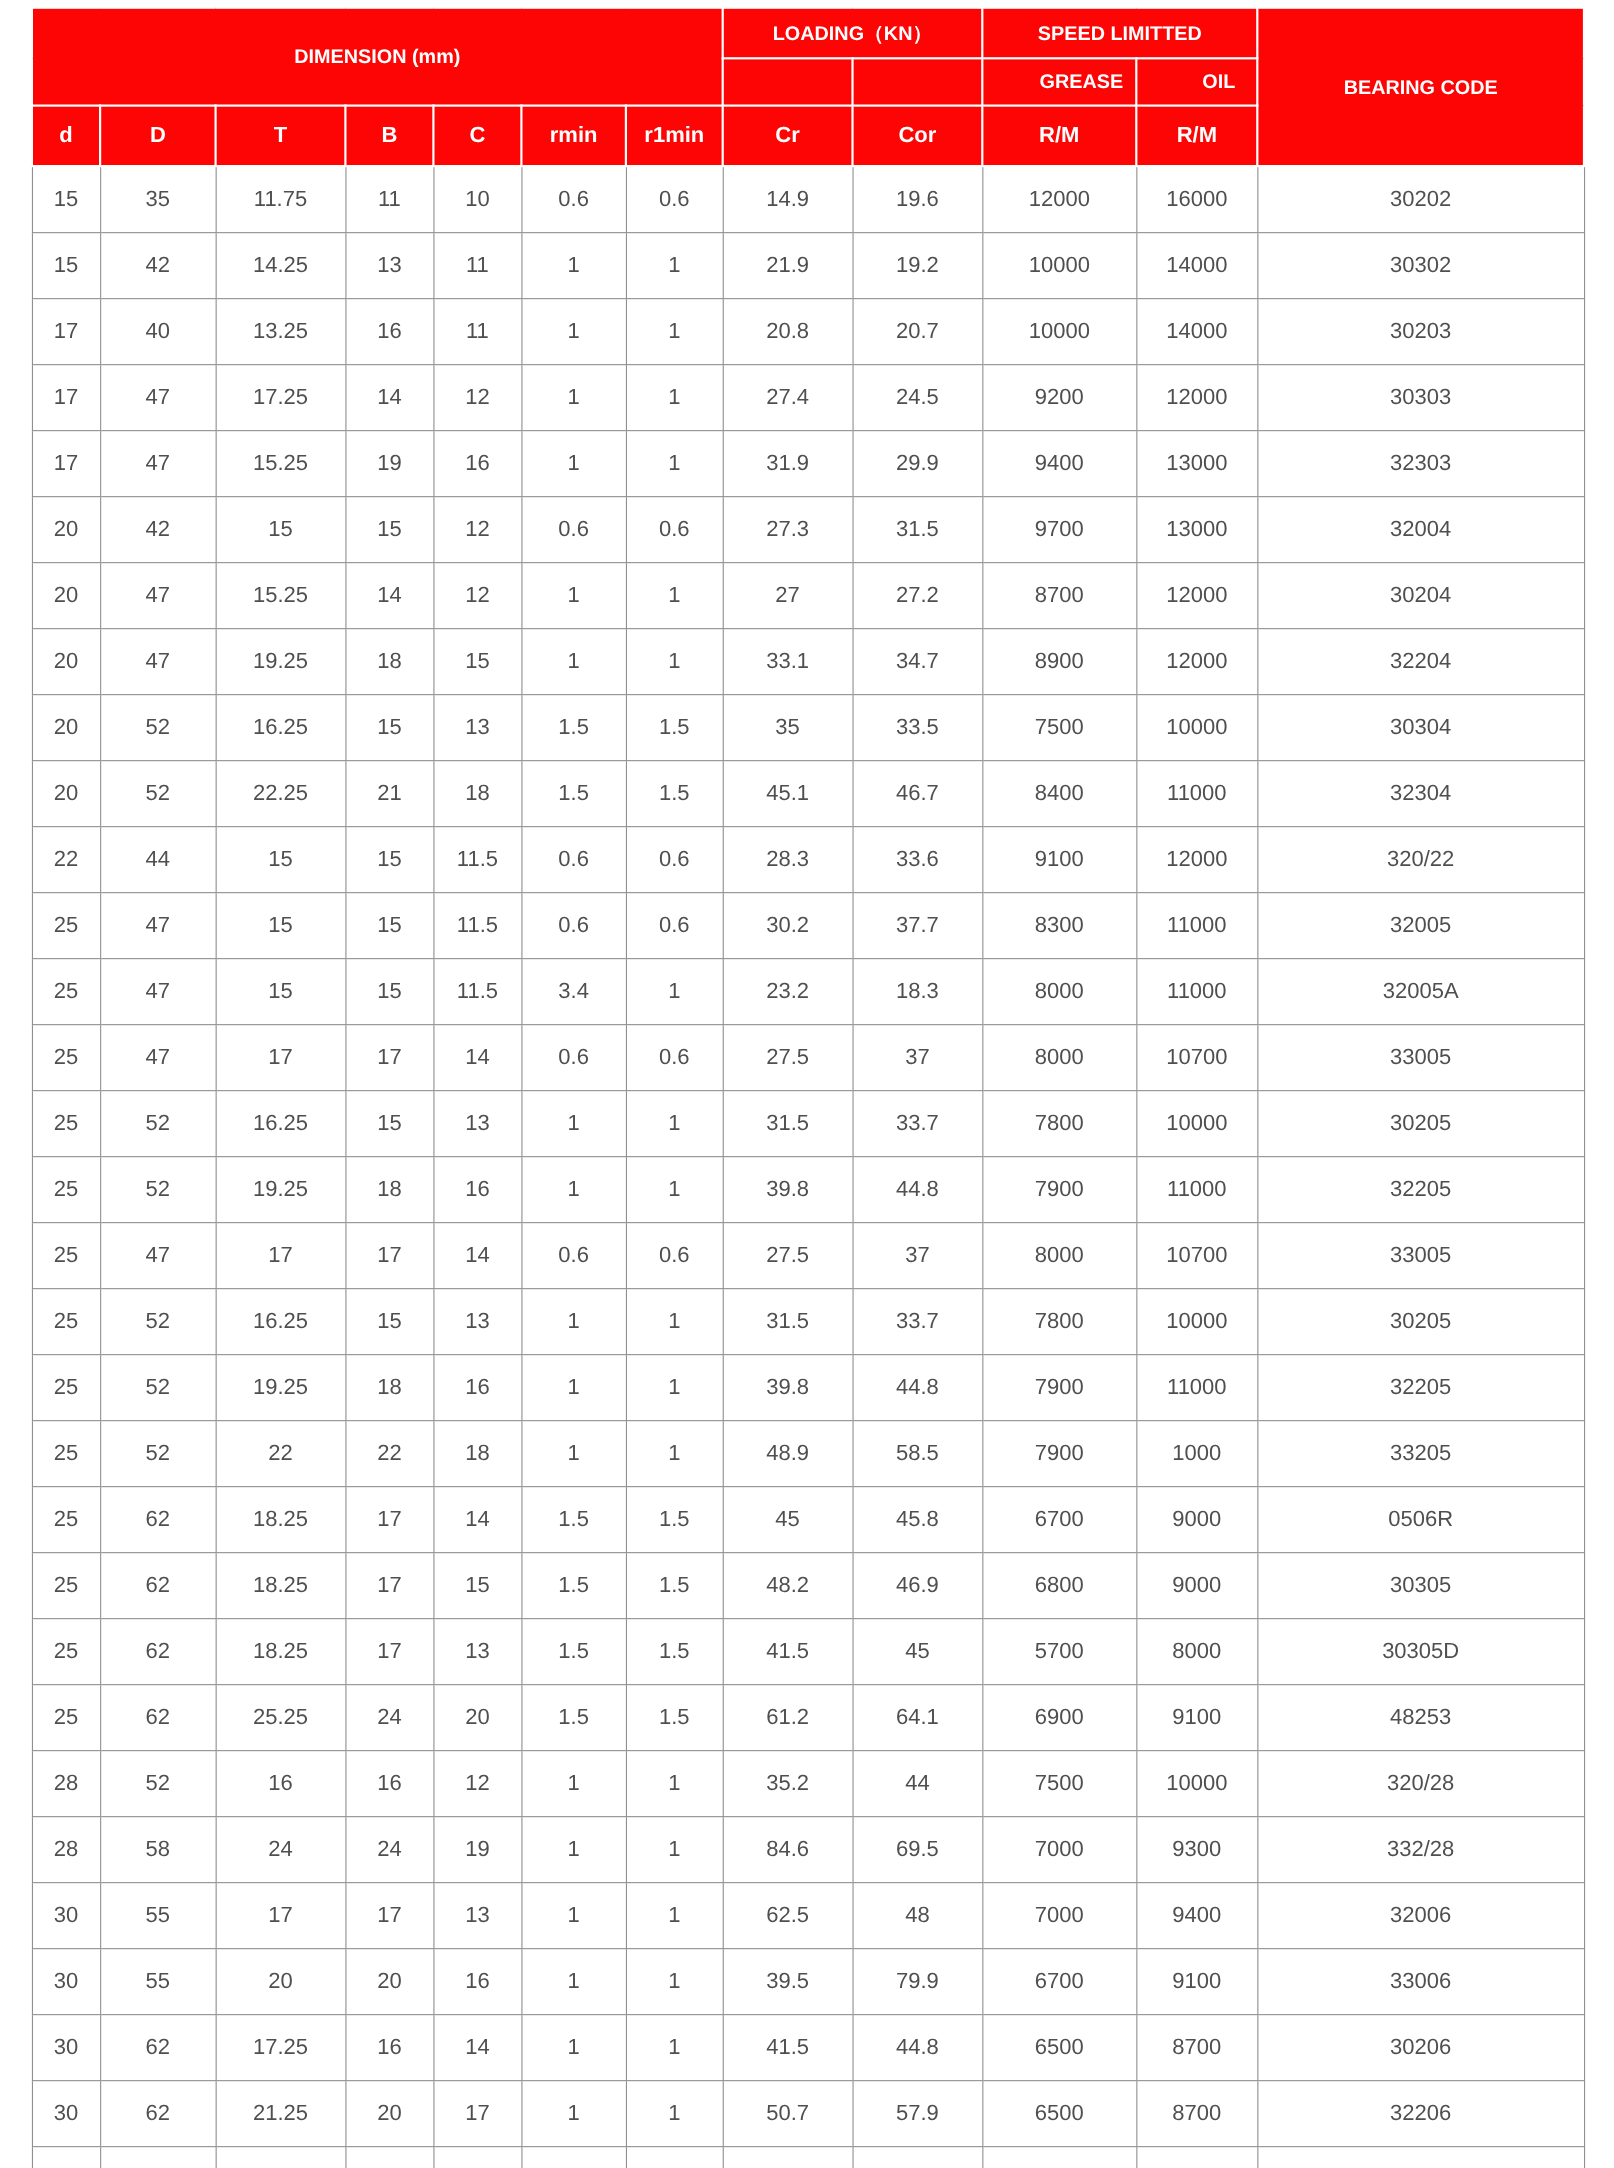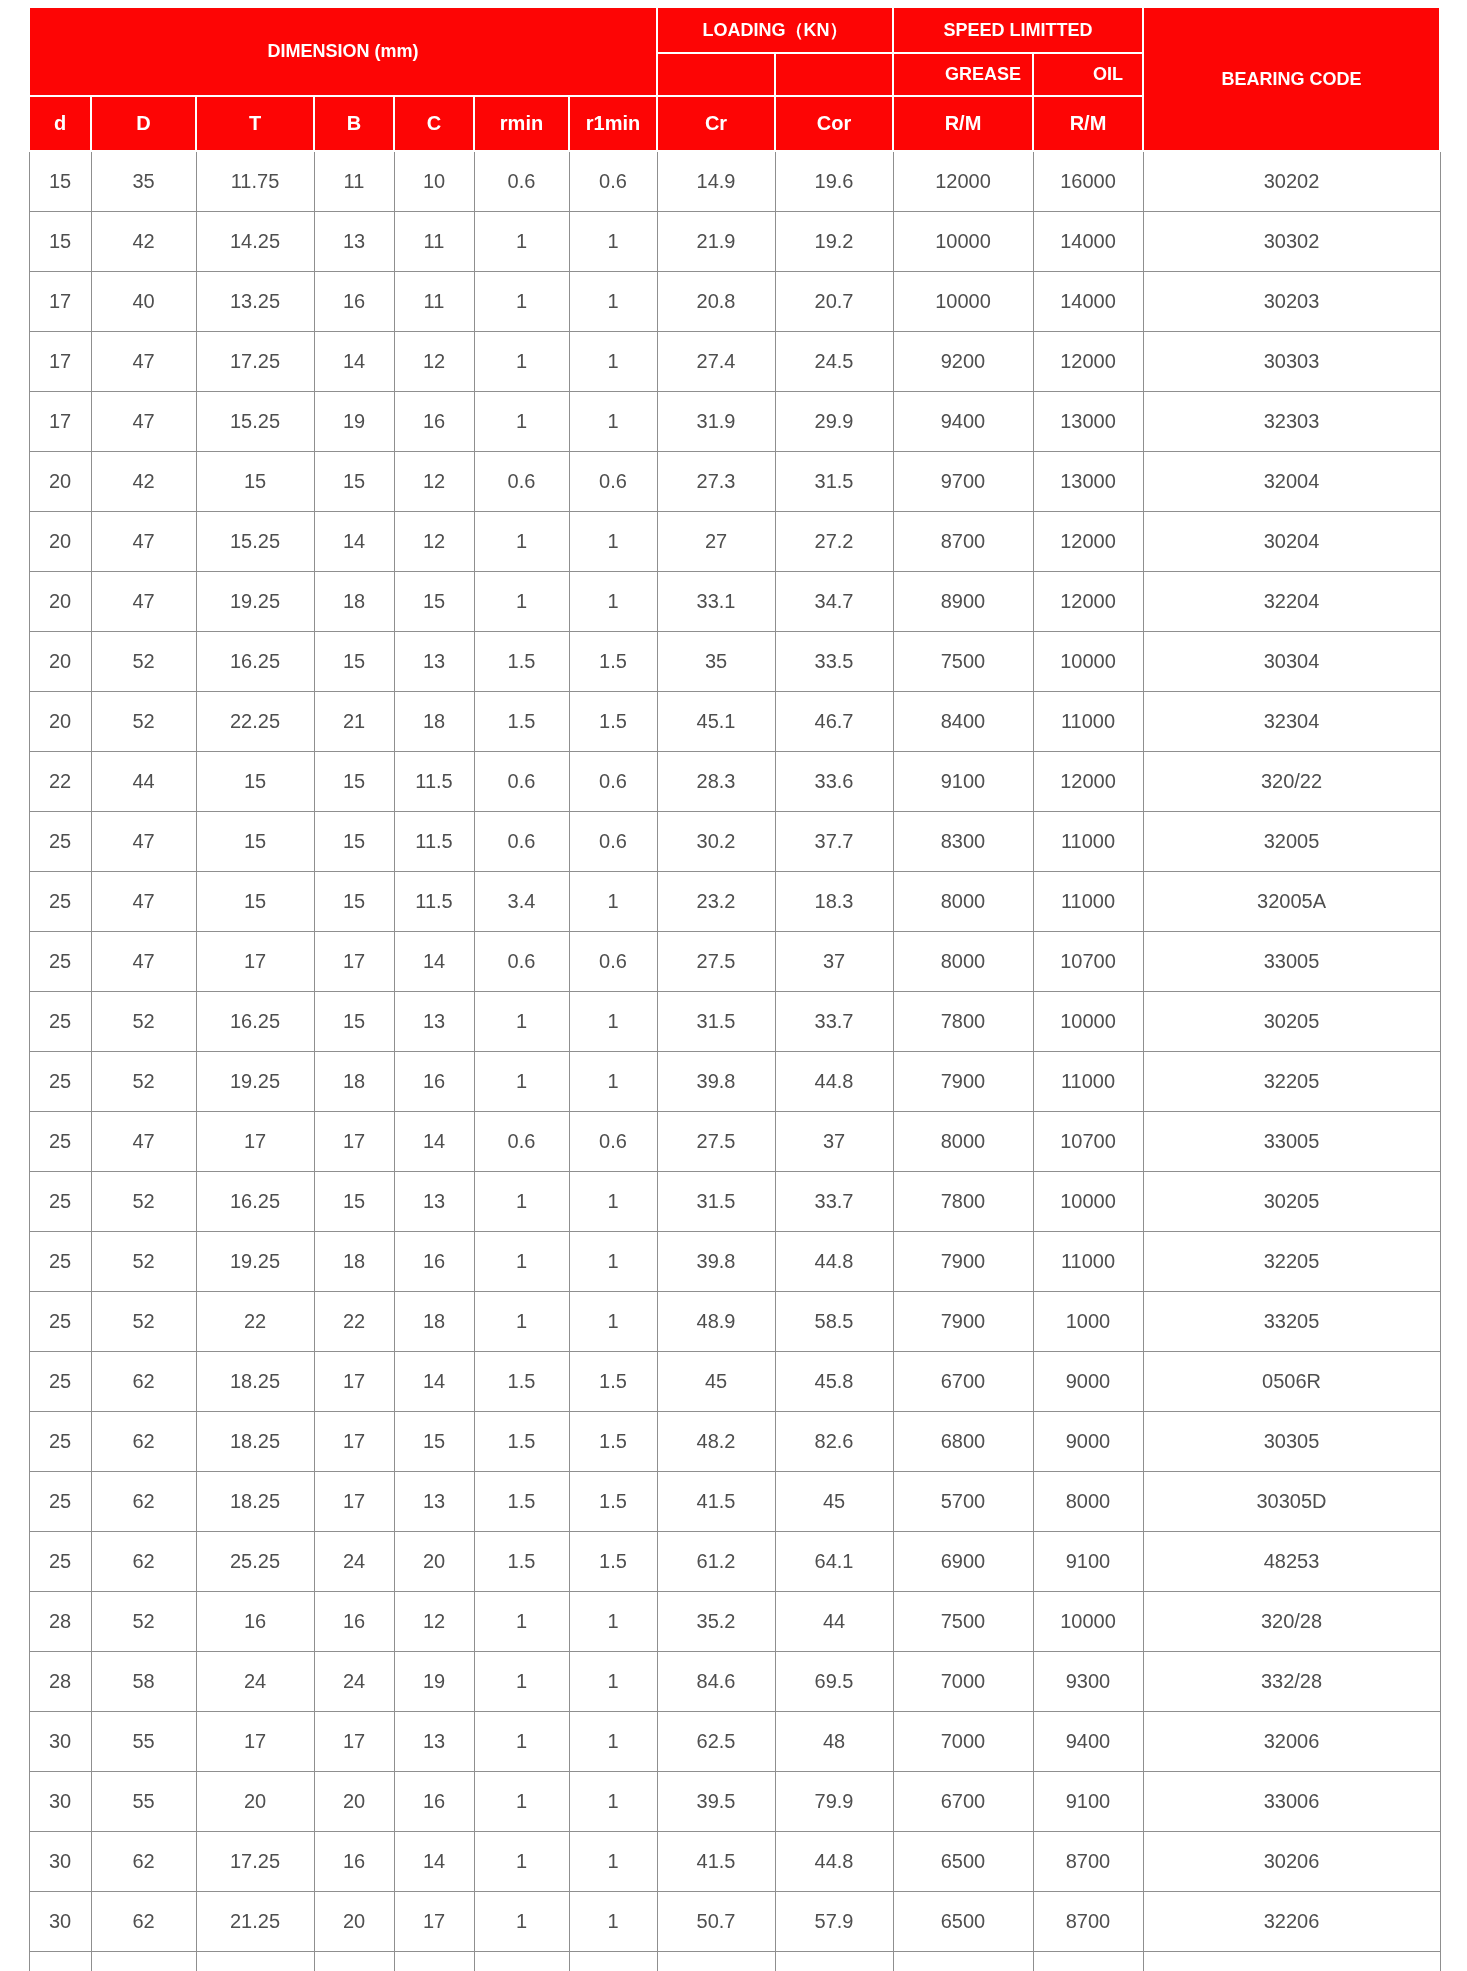--- a/index.html
+++ b/index.html
@@ -396,21 +396,21 @@
         </tr>
         <tr>
           <td>25</td>
           <td>62</td>
           <td>18.25</td>
           <td>17</td>
           <td>15</td>
           <td>1.5</td>
           <td>1.5</td>
           <td>48.2</td>
-          <td>82.6</td>
+          <td>46.9</td>
           <td>6800</td>
           <td>9000</td>
           <td>30305</td>
         </tr>
         <tr>
           <td>25</td>
           <td>62</td>
           <td>18.25</td>
           <td>17</td>
           <td>13</td>

